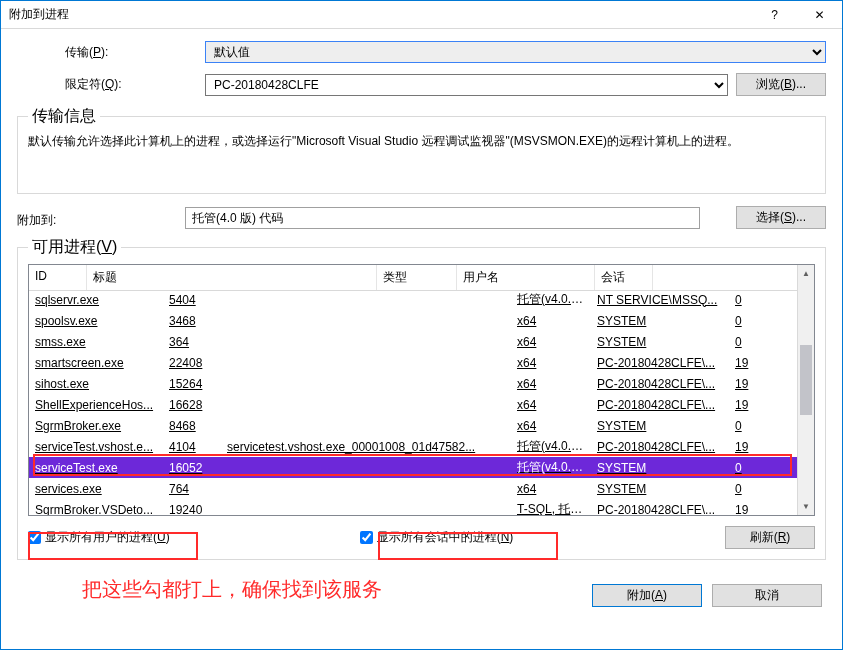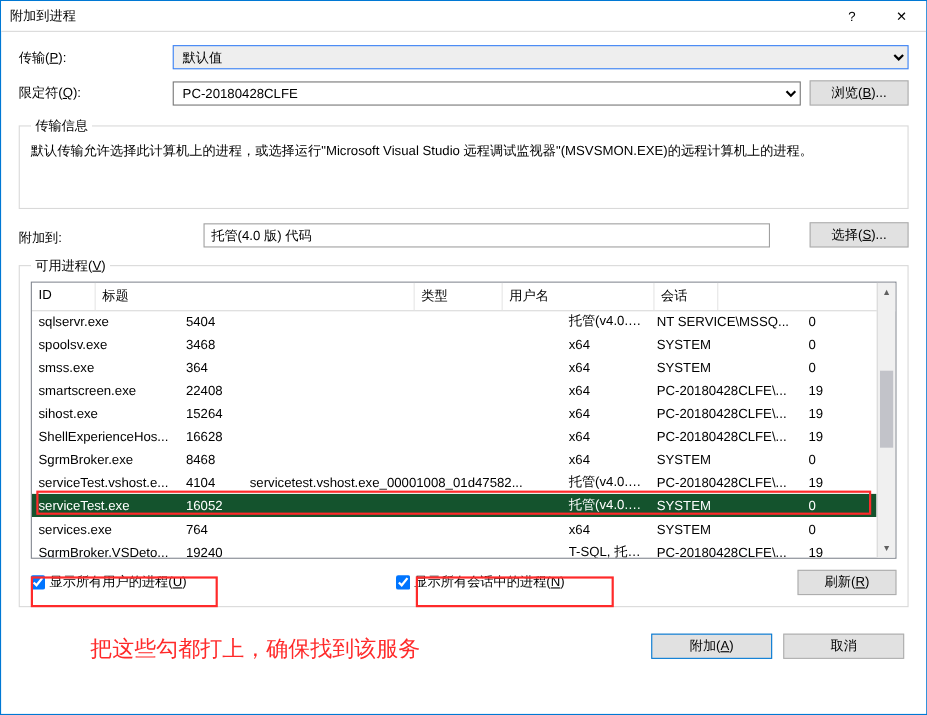--- a/index.html
+++ b/index.html
@@ -1,45 +1,45 @@
 <!DOCTYPE html>
 <html><head>
 <meta charset="utf-8">
 <style>
 * { box-sizing: border-box; font-family: "Microsoft YaHei", "Segoe UI", Tahoma, sans-serif; }
 body { margin: 0; background: #fff; width: 843px; height: 650px; border: 1px solid #0078D4; position: relative; font-size: 12px; color: #000;}
 .titlebar { height: 28px; display:flex; align-items:center; padding-left:8px; background:#fff; border-bottom:1px solid #d9d9d9;}
 .titlebar .title { flex:1;}
 .titlebar .tbtn { width:45px; height:28px; display:flex; align-items:center; justify-content:center; }
 .content { padding: 12px 16px 0 16px; }
-.row { display:flex; align-items:center; margin-bottom:10px;}
+.row { display:flex; align-items:center; margin-bottom:10px;margin-left:48px;}
 .lbl { width:140px;}
 select, input[type=text] { height:22px; font-size:12px; padding:1px 4px; border:1px solid #767676; background:#fff;}
 .transport-select { flex:1; background:#eee; border:1px solid #3b82f6; }
 .qual-input { flex:1; }
 .btn { height:23px; background:#e1e1e1; border:1px solid #adadad; padding:0 8px; min-width:90px; display:flex; align-items:center; justify-content:center;}
 .btn.primary { border:1px solid #0078d4;}
 fieldset { border:1px solid #d9d9d9; margin:0 0 12px 0; padding:6px 10px 10px 10px;}
-fieldset legend { padding:0 4px; font-size:12px;}
+fieldset legend { padding:0 4px; font-size:16px;}
 .attachto-row { display:flex; align-items:flex-end; margin:4px 0 8px 0;gap:28px;}
 .attachto-row .val { flex:1; border:1px solid #a0a0a0; height:22px; display:flex; align-items:center; padding:0 6px; margin-right:8px; background:#fff;}
 .proc-fieldset { position:relative; }
 .table-wrap { border:1px solid #828790; height:252px; overflow:hidden; position:relative; background:#fff;}
 .thead { display:flex; border-bottom:1px solid #d9d9d9; background:#fff;}
 .thead div { padding:4px 6px; border-right:1px solid #e5e5e5; font-size:12px;}
-.tbody-wrap { position:absolute; top:24px; bottom:0; left:0; right:17px; overflow:hidden;}
+.tbody-wrap { position:absolute; top:24px; bottom:0; left:0; right:17px; overflow:hidden;text-decoration:underline;}
 .trow { display:flex; height:21px; align-items:center;}
 .trow div { padding:0 6px; white-space:nowrap; overflow:hidden; text-overflow:ellipsis; font-size:12px; }
 .col-p { width:134px;}
 .col-id { width:58px;}
 .col-t { width:290px;}
 .col-ty { width:80px;}
 .col-u { width:138px;}
 .col-s { width:58px;}
-.trow.selected { background:#14532d; color:#fff;}
+.trow.selected { background:#6d28d9; color:#fff;}
 .scrollbar { position:absolute; right:0; top:0; bottom:0; width:17px; background:#f0f0f0; border-left:1px solid #d9d9d9;}
 .scrollbar .arrow { height:17px; display:flex; align-items:center; justify-content:center; color:#606060; font-size:8px;}
 .scrollbar .thumb { position:absolute; left:2px; right:2px; top:80px; height:70px; background:#c2c3c9;}
 .checks-row { display:flex; align-items:center; margin-top:10px;}
 .chk { display:flex; align-items:center; gap:4px; }
 .redbox1 { position:absolute; border:2px solid #FF2A2A; pointer-events:none;}
 .bottom-btns { display:flex; justify-content:flex-end; gap:10px; padding:12px 20px 14px 0;}
 .annotation { color:#FF2A2A; font-size:20px; font-weight:500; position:absolute; }
 input[type=checkbox]{ width:13px; height:13px; margin:0;}
 .u { text-decoration: underline; }

